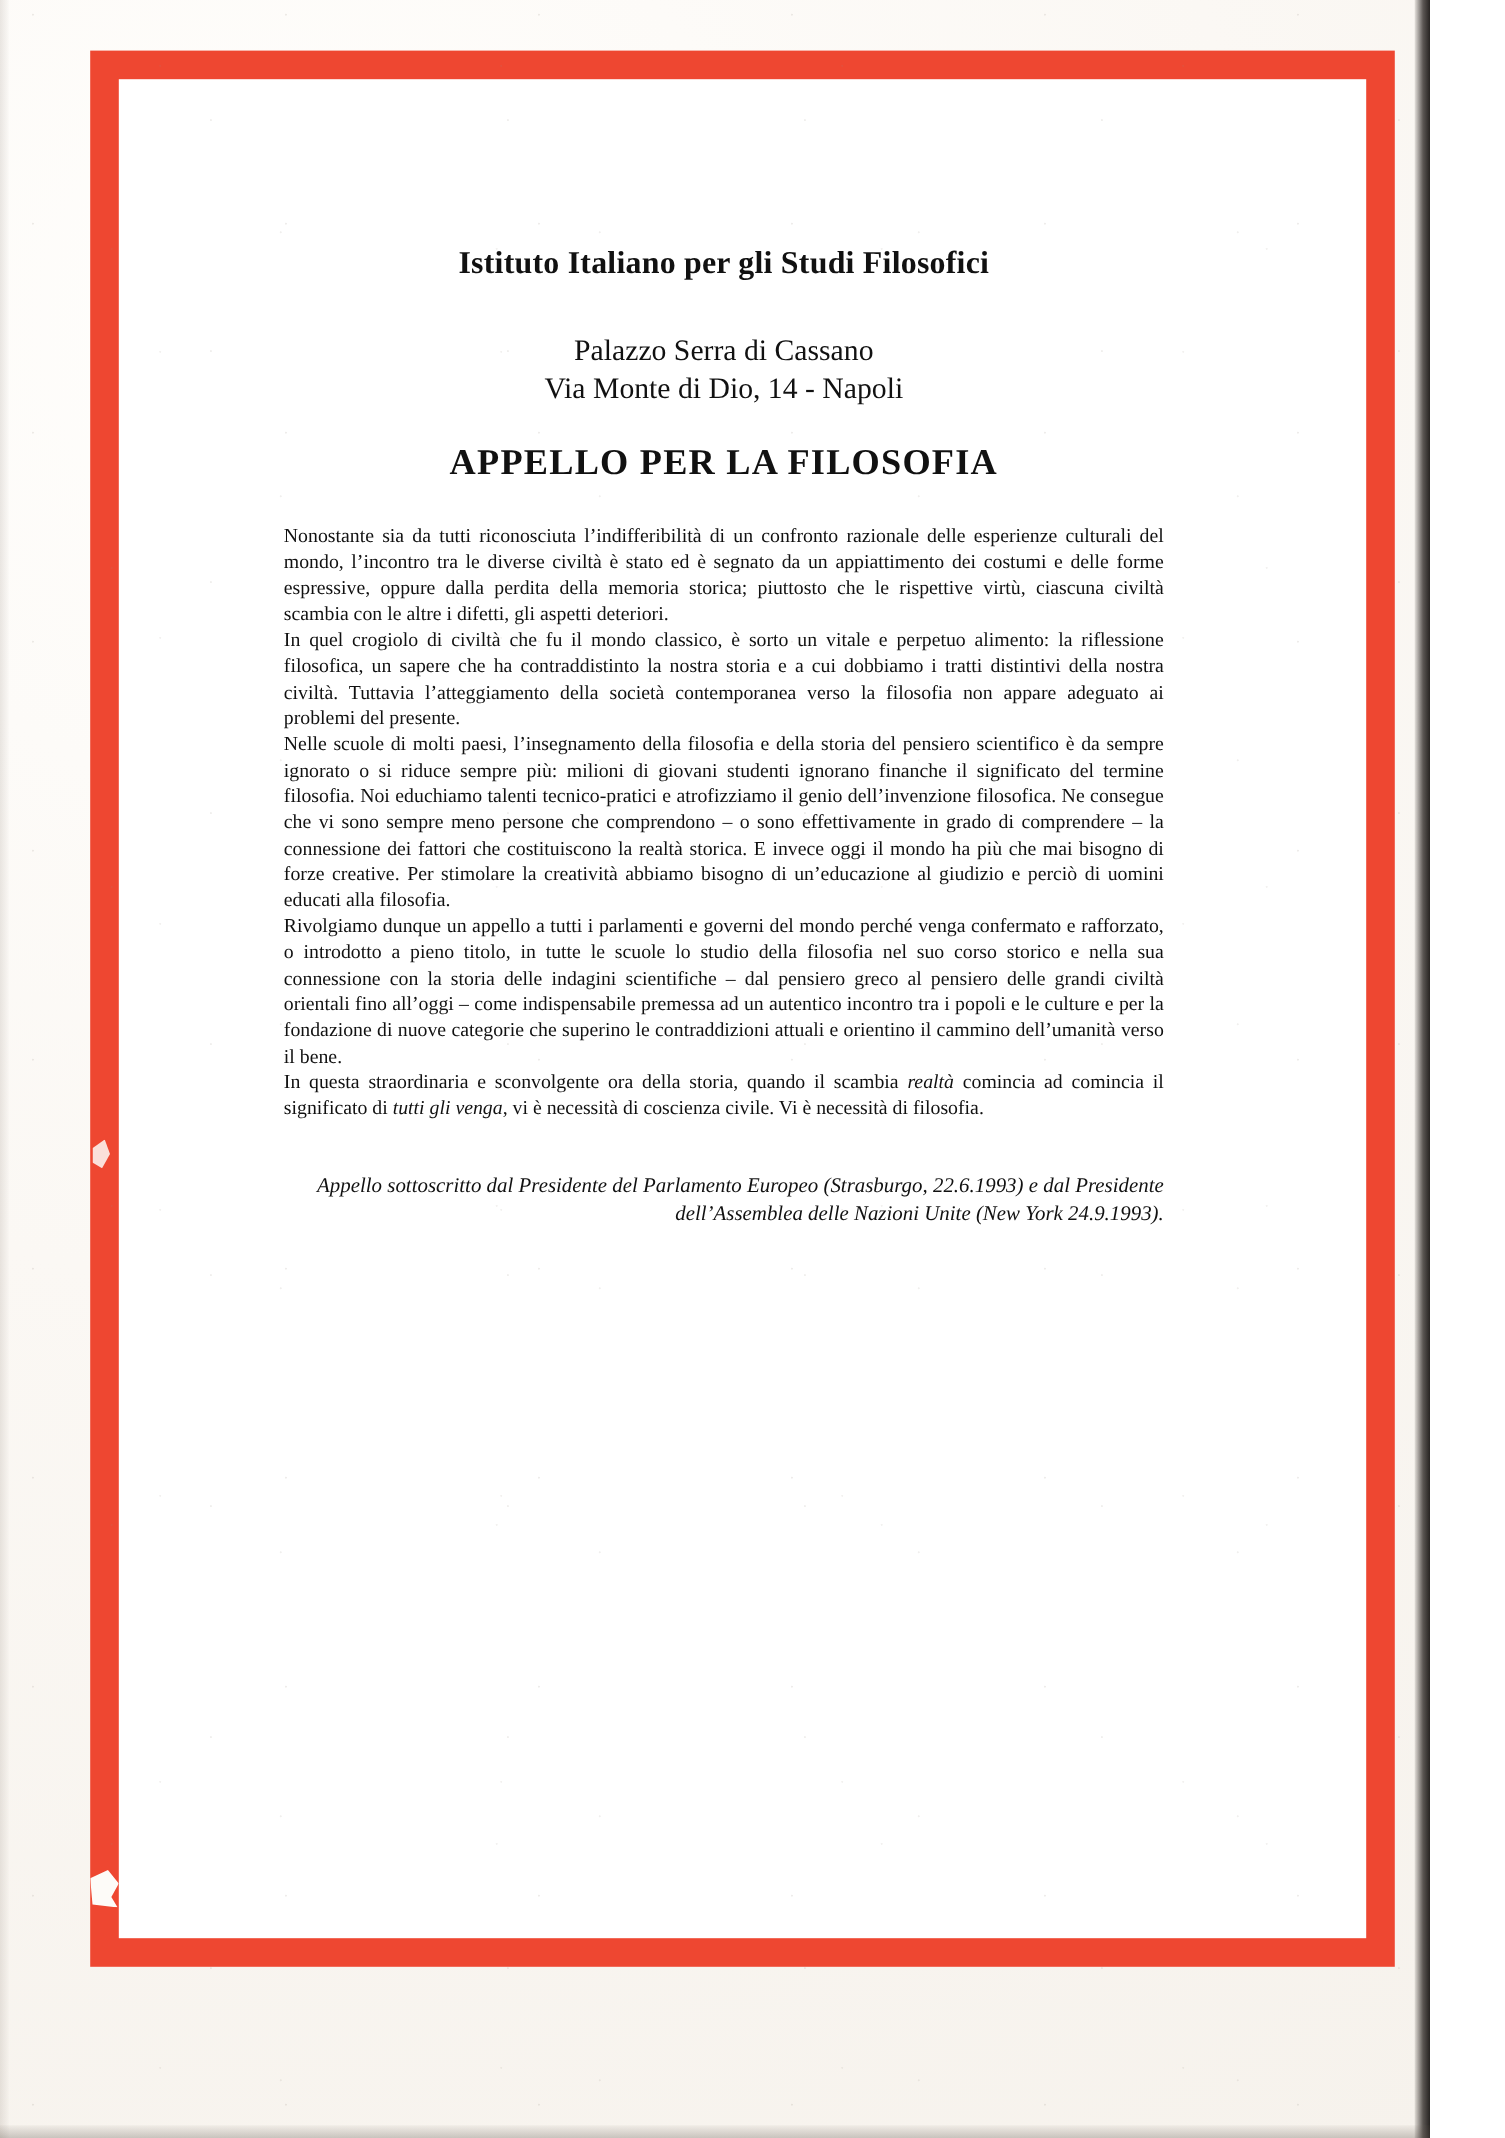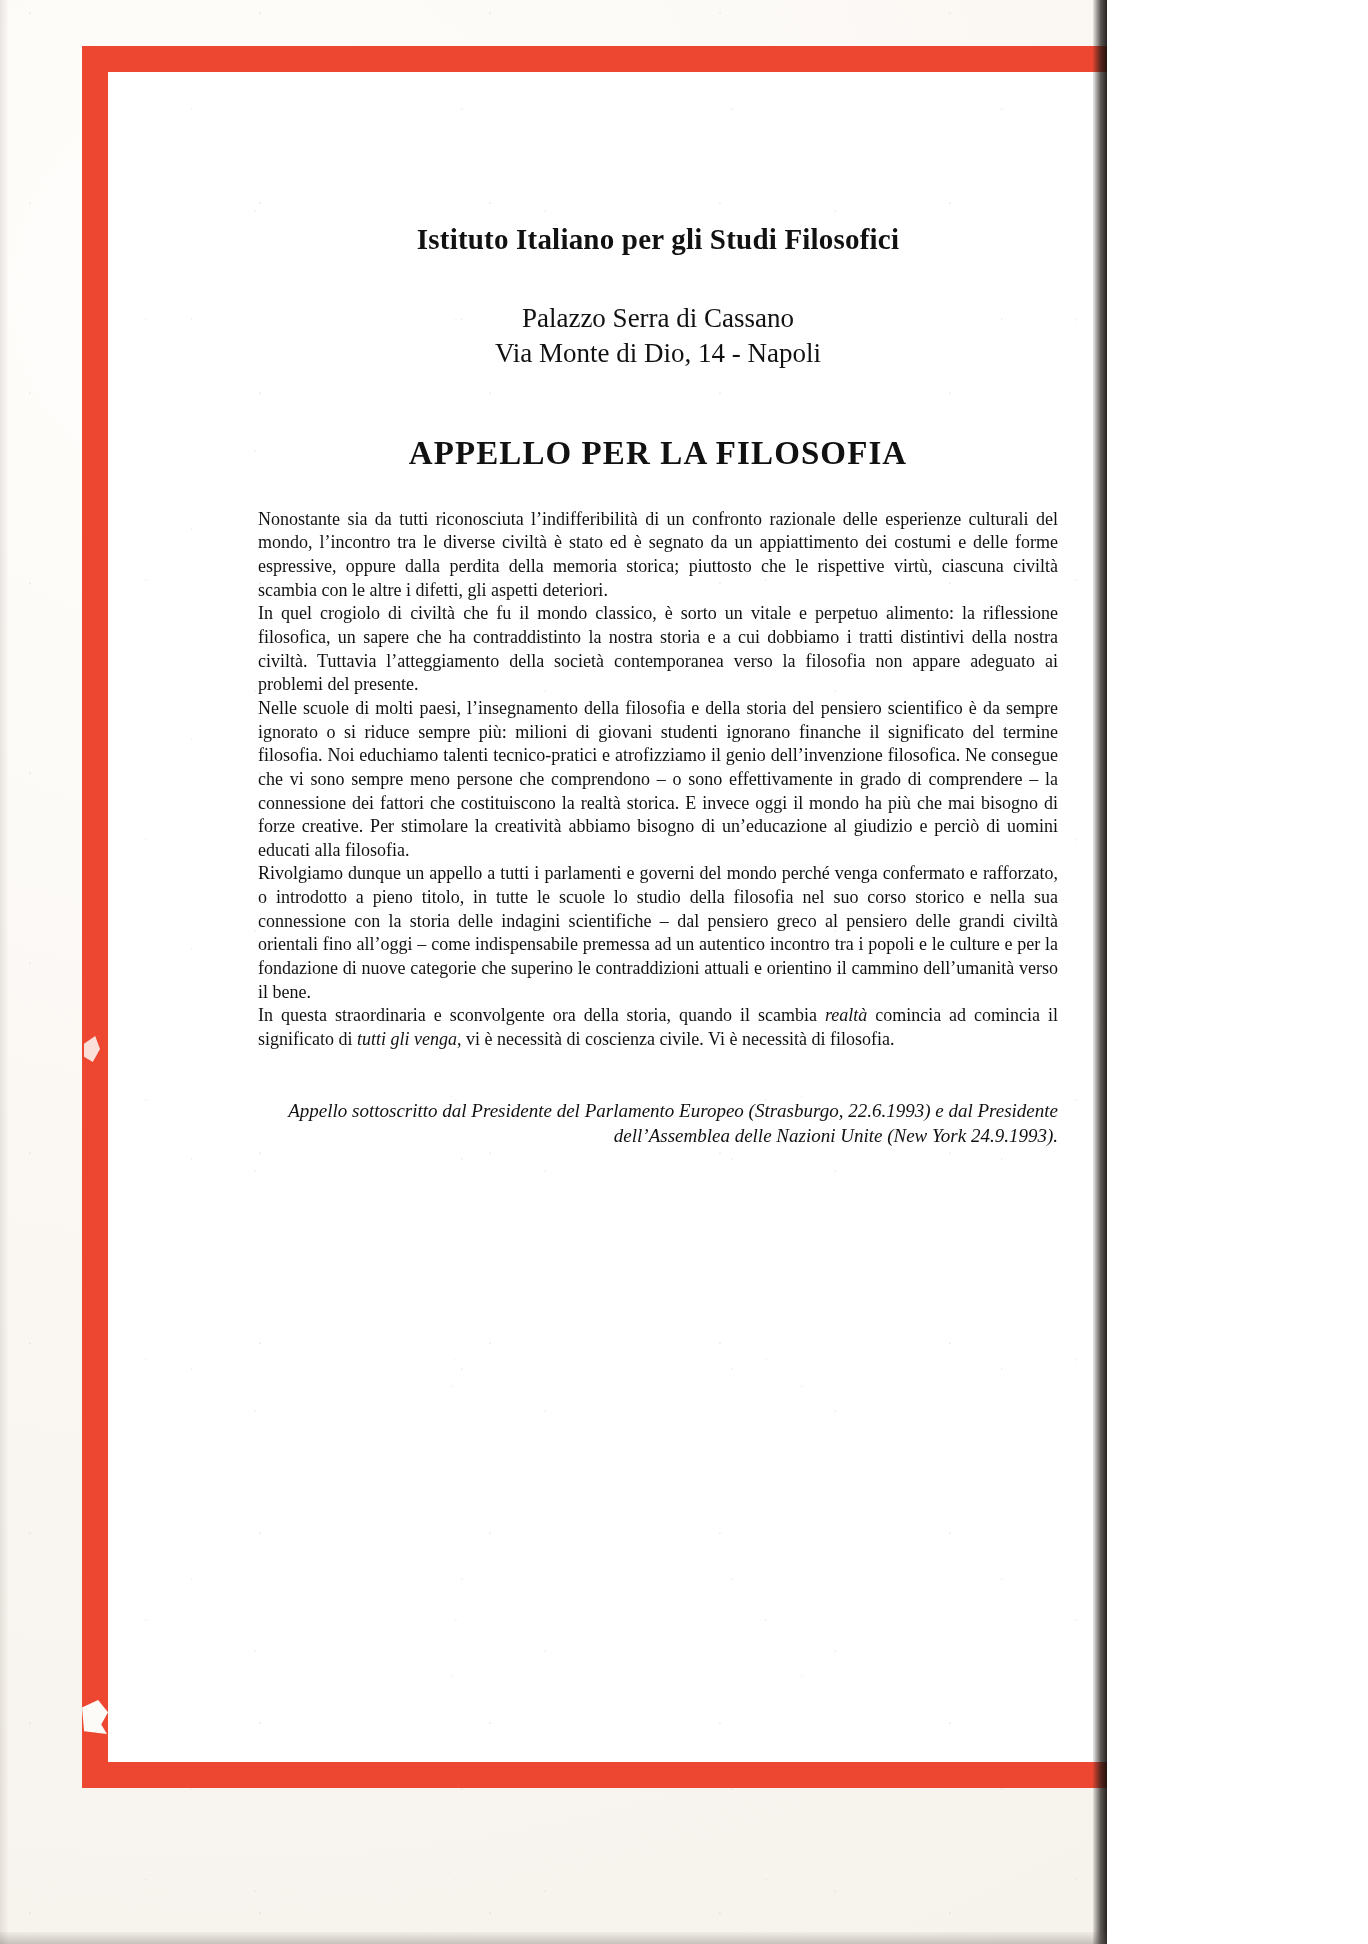--- a/index.html
+++ b/index.html
@@ -3,21 +3,21 @@
 <meta charset="utf-8">
 <style>
   html, body {
     margin: 0;
     padding: 0;
     background: #ffffff;
   }
 
   .scan {
     position: relative;
-    width: 1107px;
+    width: 1300px;
     height: 1944px;
     background: #fbf9f6;
     overflow: hidden;
     font-family: "Liberation Serif", "DejaVu Serif", serif;
   }
 
   
   .paper-bg {
     position: absolute;
     inset: 0;
@@ -99,21 +99,21 @@
     font-weight: bold;
     letter-spacing: 0.2px;
     margin: 0 0 44px 0;
     line-height: 1.2;
   }
 
   .address {
     text-align: center;
     font-size: 27px;
     line-height: 1.32;
-    margin: 0 0 62px 0;
+    margin: 0 0 30px 0;
   }
   .address .addr-line { display: block; }
 
   .doc-title {
     text-align: center;
     font-size: 33px;
     letter-spacing: 1.1px;
     margin: 0 0 34px 0;
     line-height: 1.2;
   }

